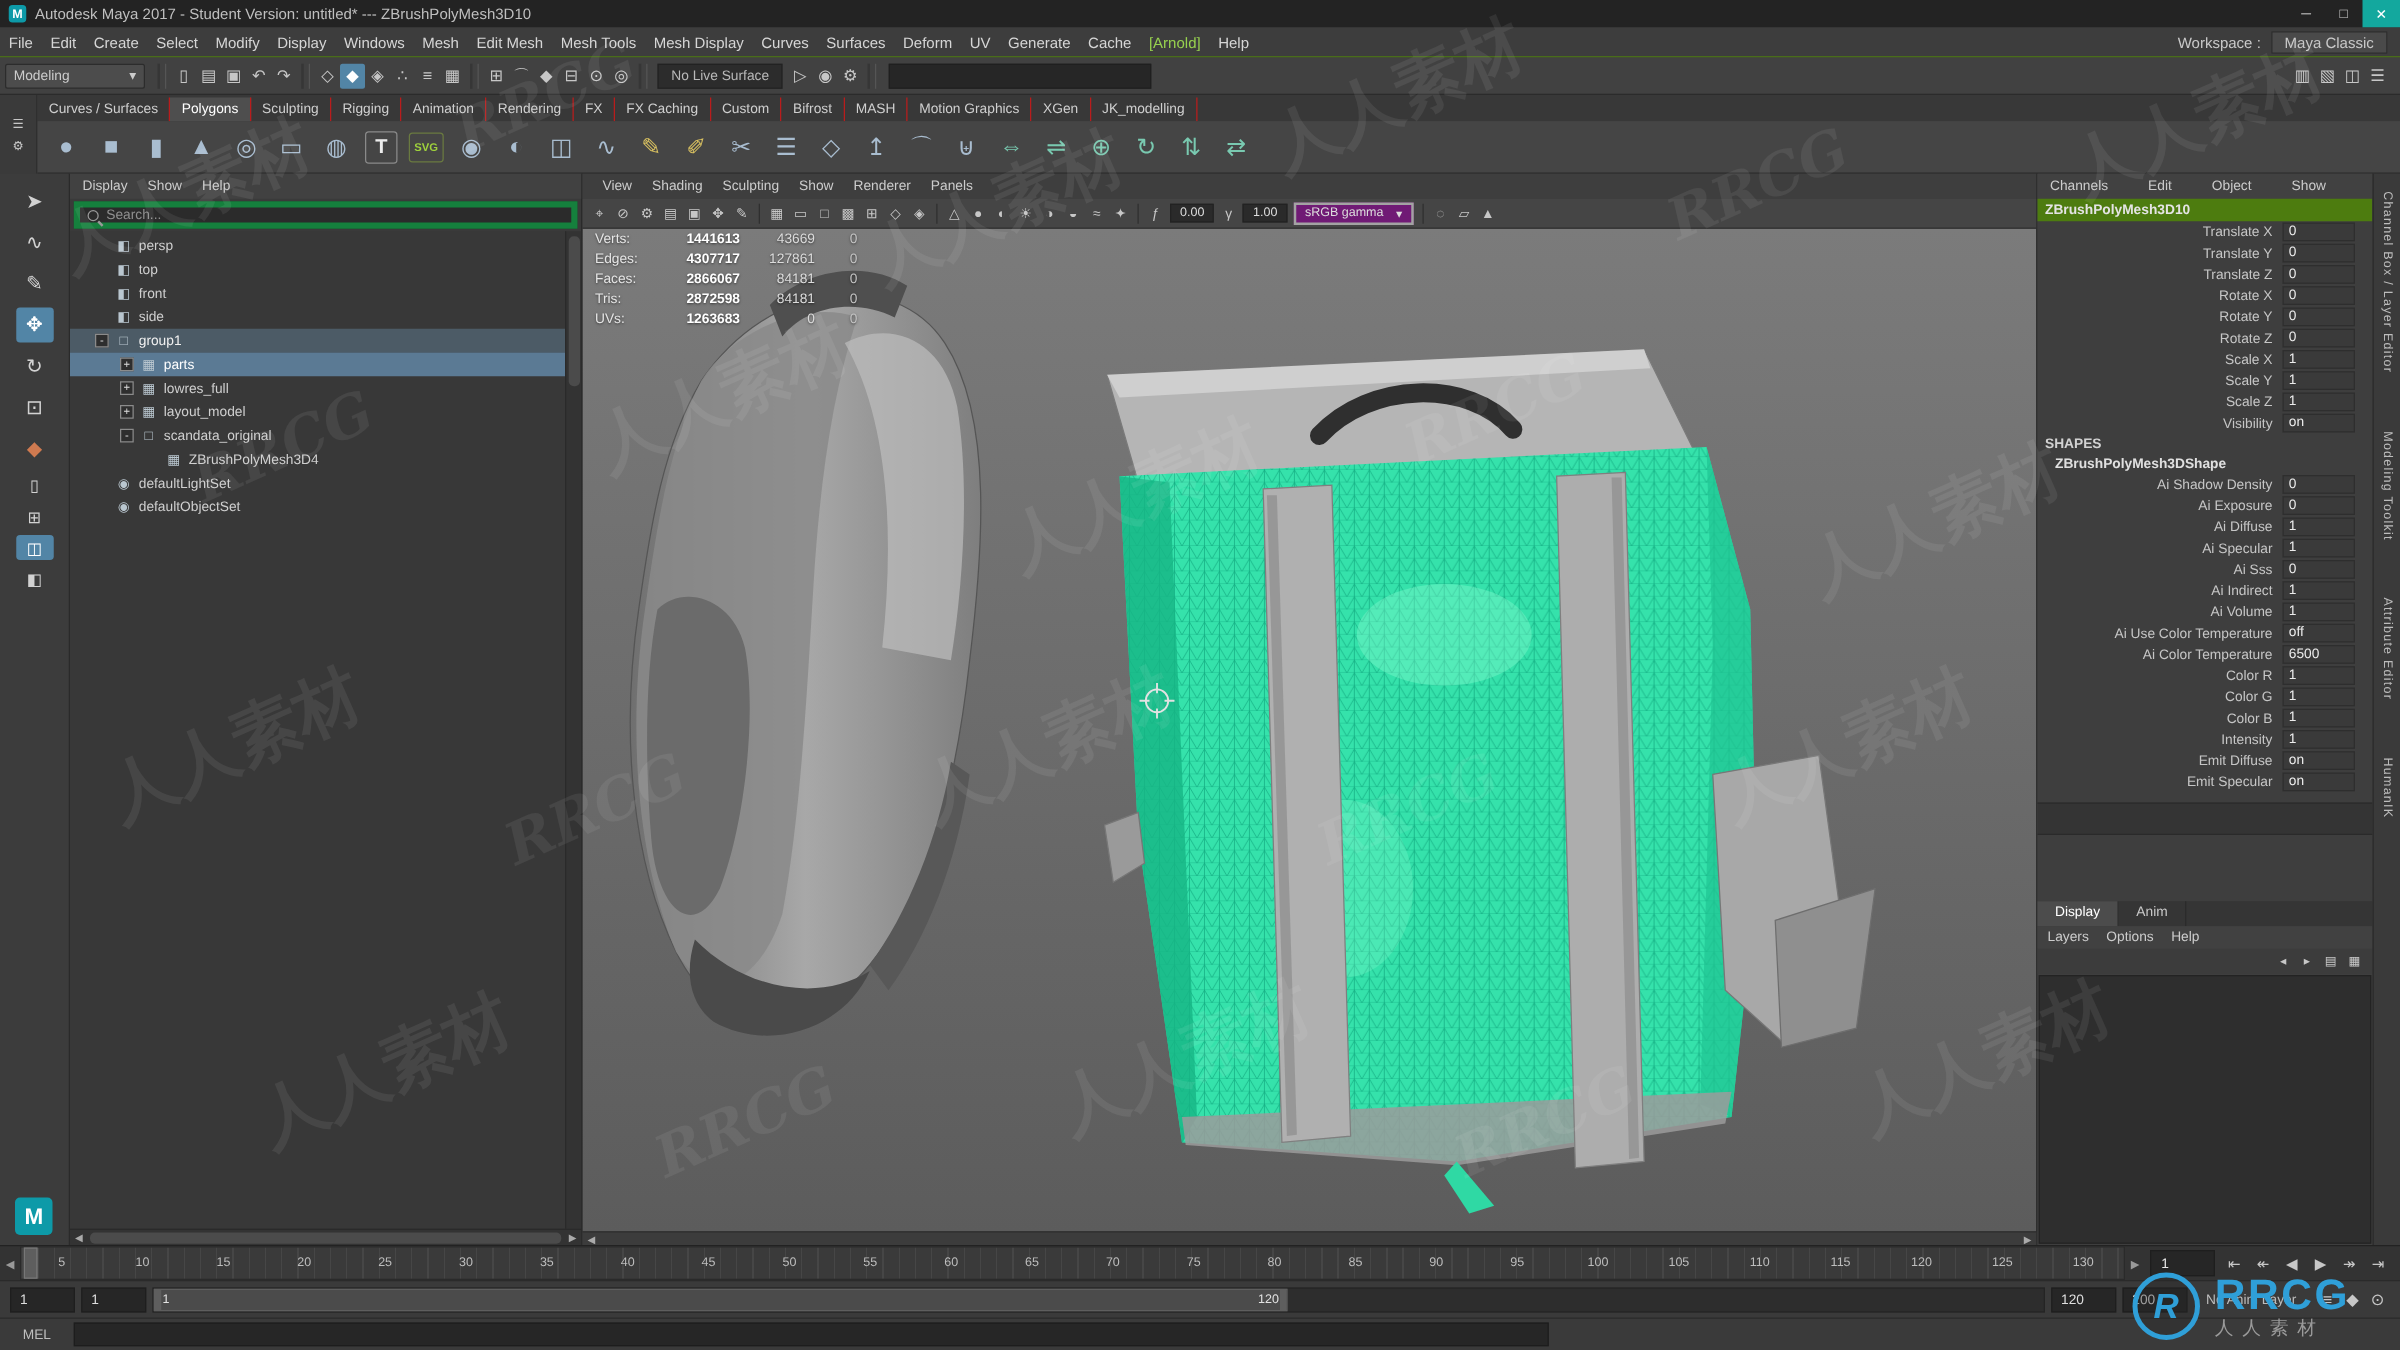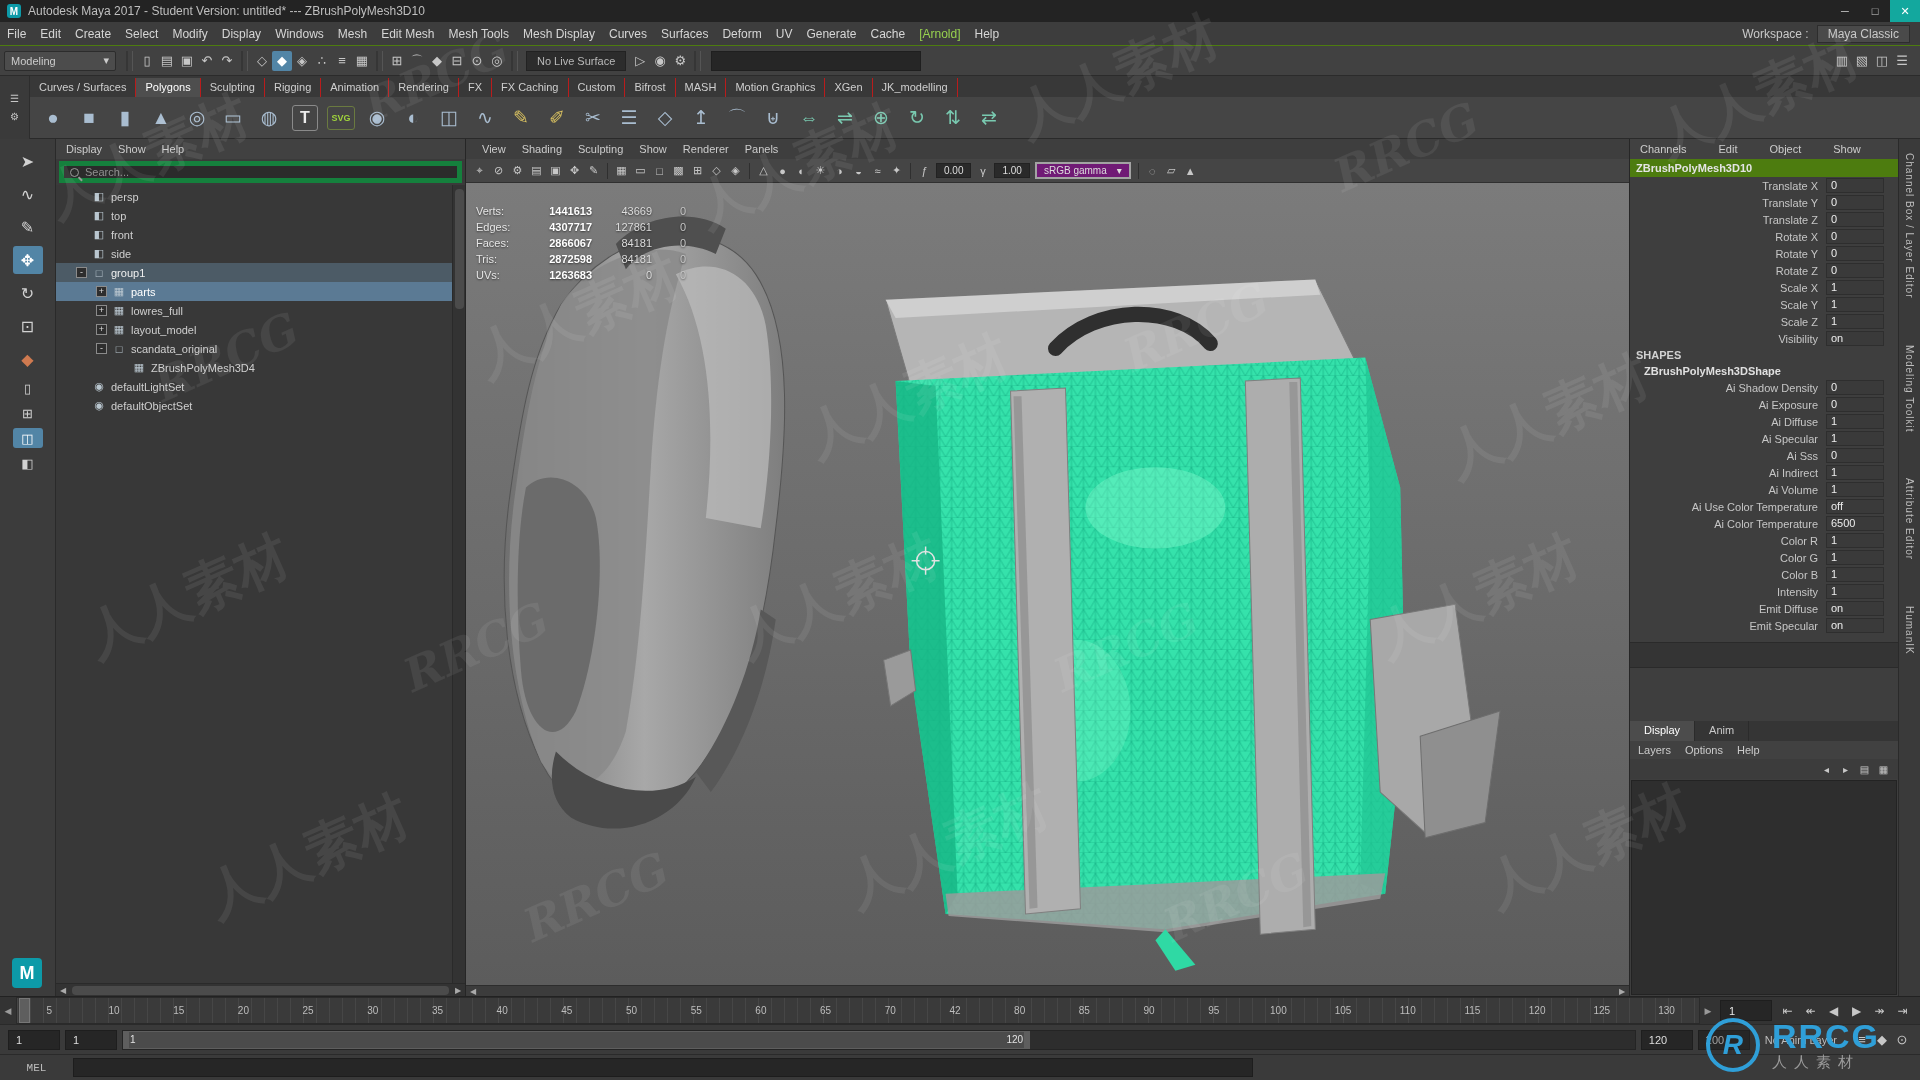--- a/index.html
+++ b/index.html
@@ -84,21 +84,21 @@
   .viewport { flex:1; display:flex; flex-direction:column; border-right:1px solid #262626; min-width:0; }
   .vp-menus { height:20px; background:#3e3e3e; display:flex; gap:4px; align-items:center; padding-left:10px; font-size:11px; flex:0 0 auto; }
   .vp-menus .menu-item { padding:0 6px; }
   .vp-toolbar { height:24px; background:#454545; border-bottom:1px solid #303030; display:flex; align-items:center; padding-left:4px; flex:0 0 auto; }
   .vp-toolbar .icn { width:19px; height:18px; font-size:11px; }
   .vp-sep { width:1px; height:16px; background:#2f2f2f; margin:0 4px; }
   .vp-field { background:#2a2a2a; border:1px solid #222; color:#ddd; padding:1px 7px; margin:0 2px; font-size:10px; }
   .vp-dd { background:#701a75; border:2px solid #a3a3a3; padding:1px 7px; margin:16px 3px; display:flex; align-items:center; gap:10px; font-size:10px; color:#ddd; }
   .vp-canvas { flex:1; position:relative; min-height:0; }
   .vp-canvas svg { position:absolute; inset:0; width:100%; height:100%; }
-  .vp-hud { position:absolute; top:20px; left:10px; text-shadow:0 1px 2px rgba(0,0,0,.55); }
+  .vp-hud { position:absolute; top:0; left:10px; text-shadow:0 1px 2px rgba(0,0,0,.55); }
   .hud-row { display:grid; grid-template-columns:44px 72px 60px 34px; height:16px; align-items:center; }
   .hud-l { color:#e6e6e6; }
   .hud-a { text-align:right; color:#ffffff; font-weight:bold; }
   .hud-b { text-align:right; color:#dcdcdc; }
   .hud-c { text-align:right; color:#c4c4c4; }
   .vp-hscroll { height:11px; background:#3c3c3c; border-top:1px solid #2d2d2d; display:flex; justify-content:space-between; align-items:center; flex:0 0 auto; }
 
   
   .rightpanel { width:268px; background:#3e3e3e; display:flex; flex-direction:column; font-size:11px; }
   .cb-menus { height:20px; display:flex; align-items:center; gap:32px; padding:0 10px; background:#414141; flex:0 0 auto; }
@@ -138,21 +138,21 @@
   .rs-field { width:52px; height:20px; background:#262626; border:1px solid #1e1e1e; color:#dedede; display:flex; align-items:center; padding-left:7px; }
   .rs-track { flex:1; height:20px; background:#2d2d2d; border:1px solid #242424; position:relative; }
   .rs-bar { position:absolute; left:0; top:0; bottom:0; width:60%; background:#4b4b4b; border:1px solid #5e5e5e; display:flex; justify-content:space-between; align-items:center; padding:0 6px; font-size:10px; color:#e2e2e2; }
   .rs-bar::before, .rs-bar::after { content:""; width:5px; height:100%; background:#5e5e5e; position:absolute; top:0; }
   .rs-bar::before { left:0; } .rs-bar::after { right:0; }
   .rs-layer { color:#bdbdbd; margin:0 10px; white-space:nowrap; }
   .rs-icons { display:flex; }
 
   
   .melbar { height:26px; background:#3a3a3a; border-top:1px solid #2a2a2a; display:flex; align-items:center; flex:0 0 auto; }
-  .mel-label { width:73px; text-align:center; color:#bdbdbd;font-family:Liberation Mono, monospace; }
+  .mel-label { width:59px; text-align:center; color:#bdbdbd; }
   .mel-input { width:1180px; height:19px; background:#262626; border:1px solid #1d1d1d; }
   .helpline { height:27px; background:#3a3a3a; border-top:1px solid #2f2f2f; display:flex; align-items:center; gap:8px; padding-left:12px; color:#a8a8a8; flex:0 0 auto; }
   .helpline .v2 { margin-left:34px; }
 
   
   .watermarks { position:absolute; inset:0; pointer-events:none; z-index:40; overflow:hidden; }
   .wm { position:absolute; transform:rotate(-24deg); white-space:nowrap; }
   .wm.cn { font-size:54px; font-weight:bold; color:rgba(255,255,255,0.075); }
   .wm.en { font-family:"DejaVu Serif", serif; font-style:italic; font-size:46px; font-weight:bold; color:rgba(255,255,255,0.07); }
   .w0{left:40px;top:120px}.w1{left:360px;top:50px}.w2{left:690px;top:130px}.w3{left:1010px;top:40px}
@@ -780,21 +780,21 @@
           <span class="tick">25</span>
           <span class="tick">30</span>
           <span class="tick">35</span>
           <span class="tick">40</span>
           <span class="tick">45</span>
           <span class="tick">50</span>
           <span class="tick">55</span>
           <span class="tick">60</span>
           <span class="tick">65</span>
           <span class="tick">70</span>
-          <span class="tick">42</span>
+          <span class="tick">75</span>
           <span class="tick">80</span>
           <span class="tick">85</span>
           <span class="tick">90</span>
           <span class="tick">95</span>
           <span class="tick">100</span>
           <span class="tick">105</span>
           <span class="tick">110</span>
           <span class="tick">115</span>
           <span class="tick">120</span>
           <span class="tick">125</span>

